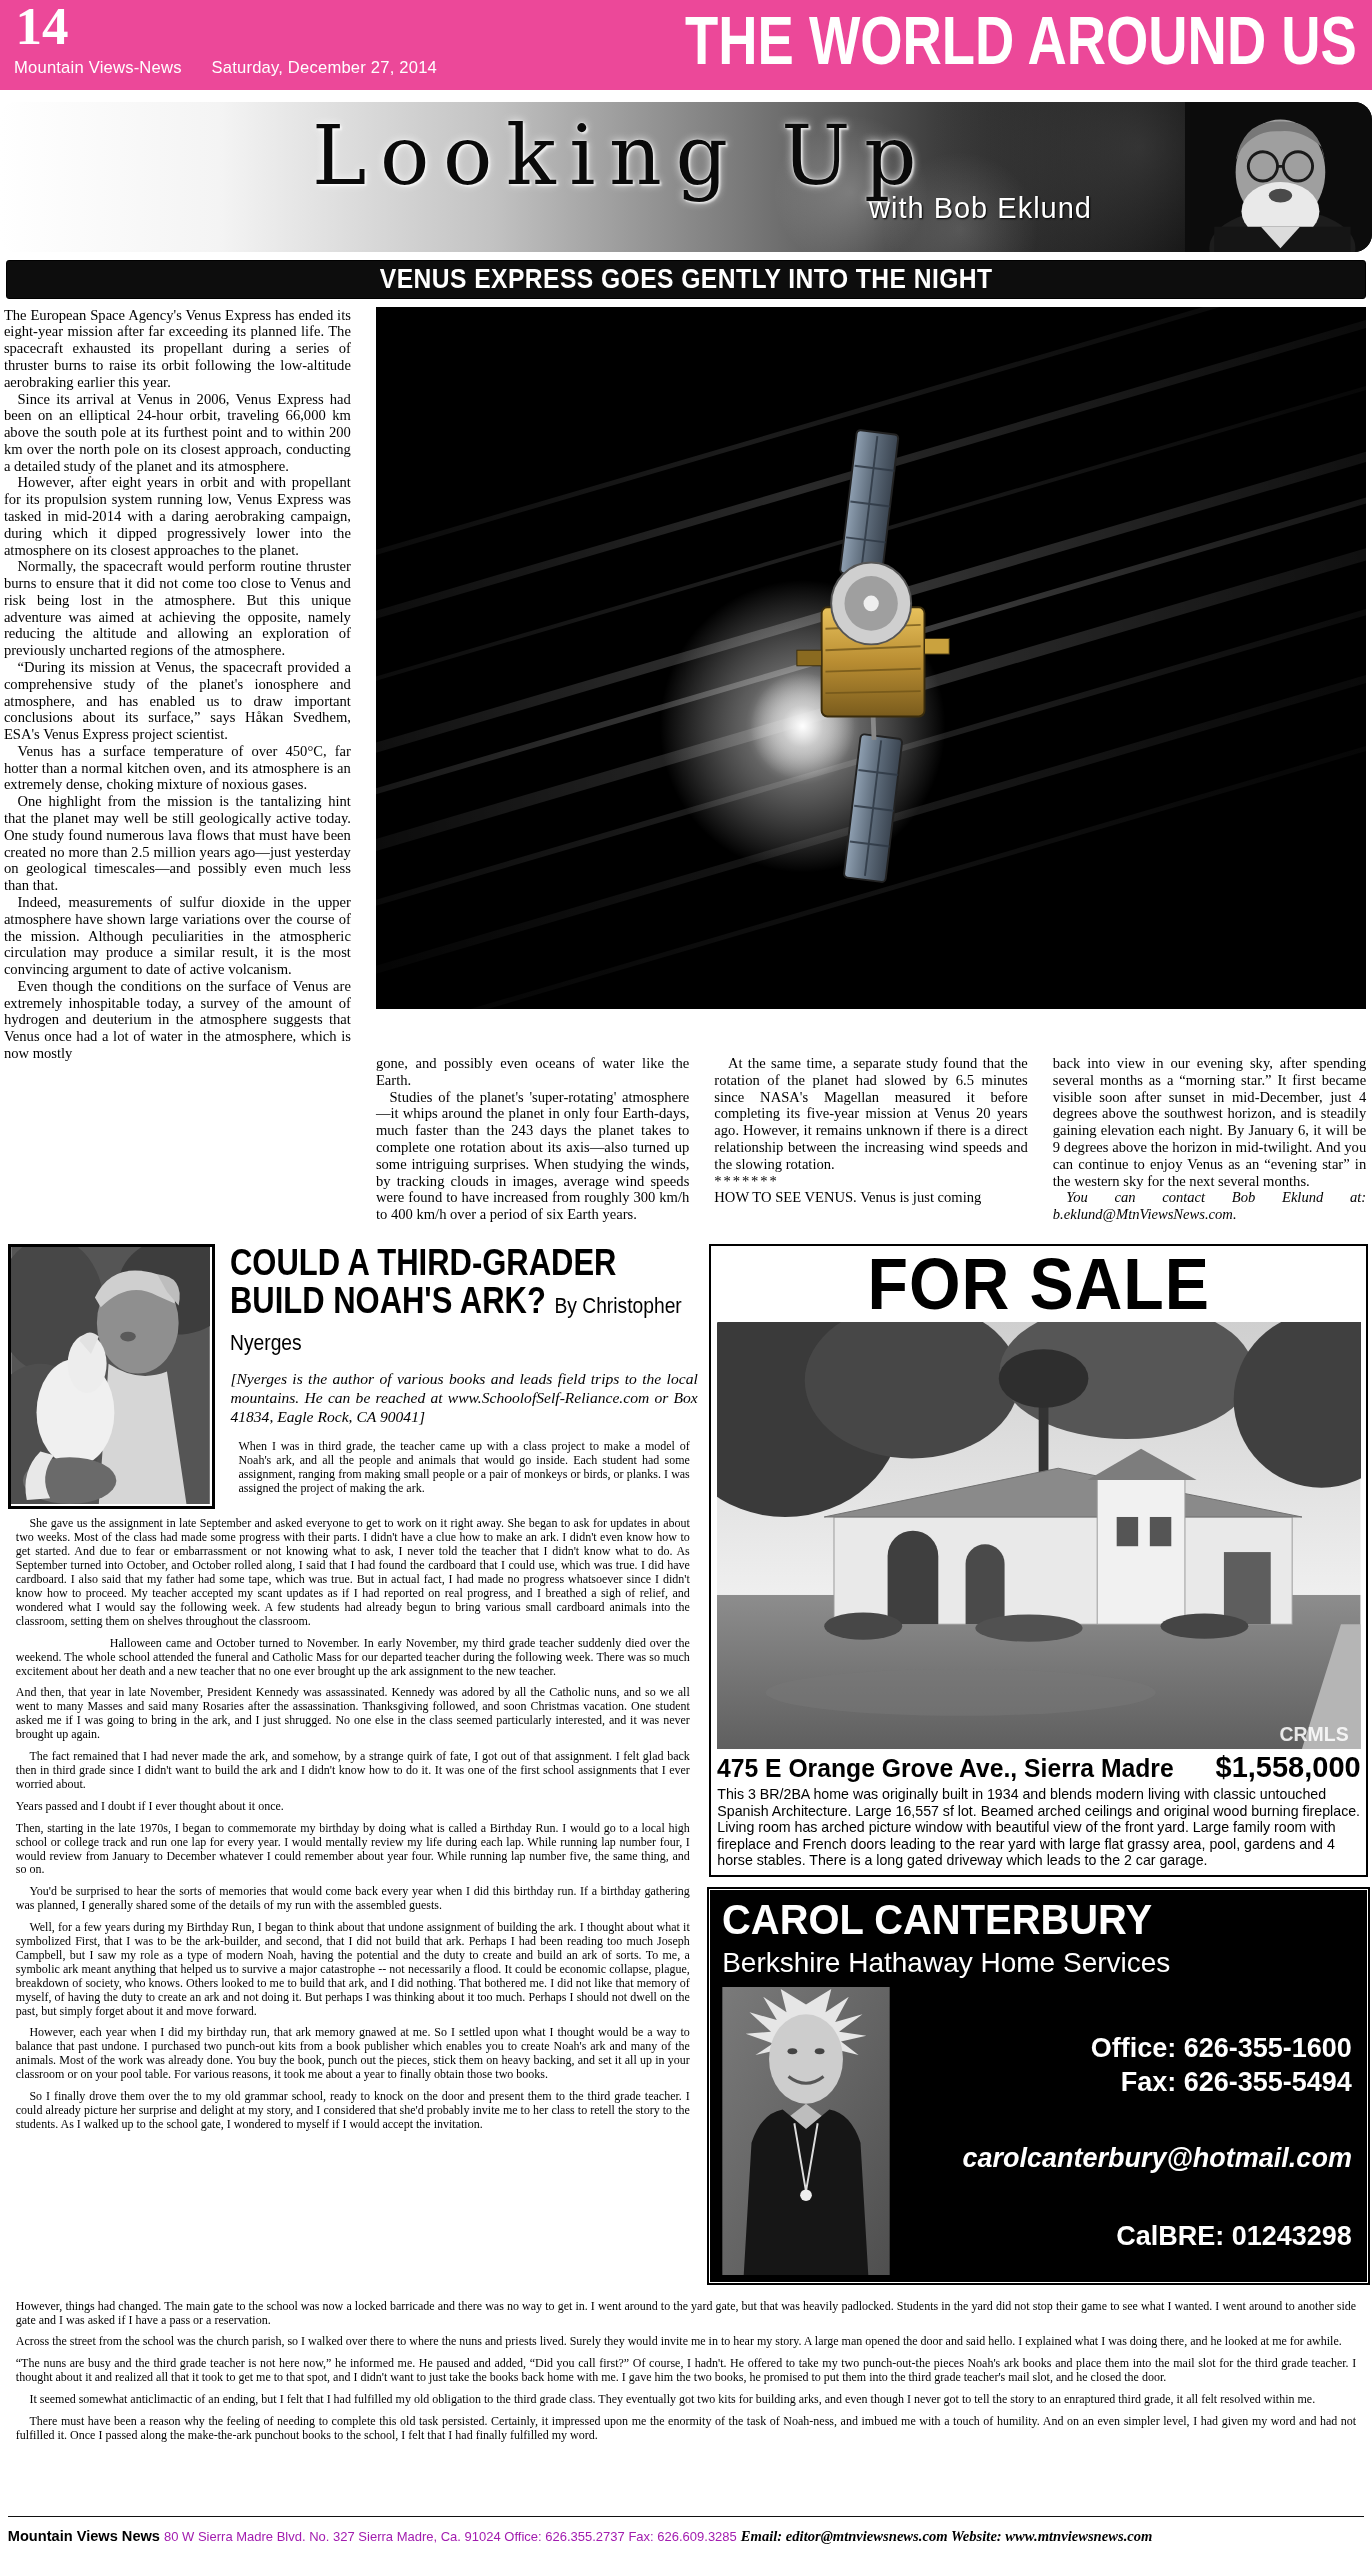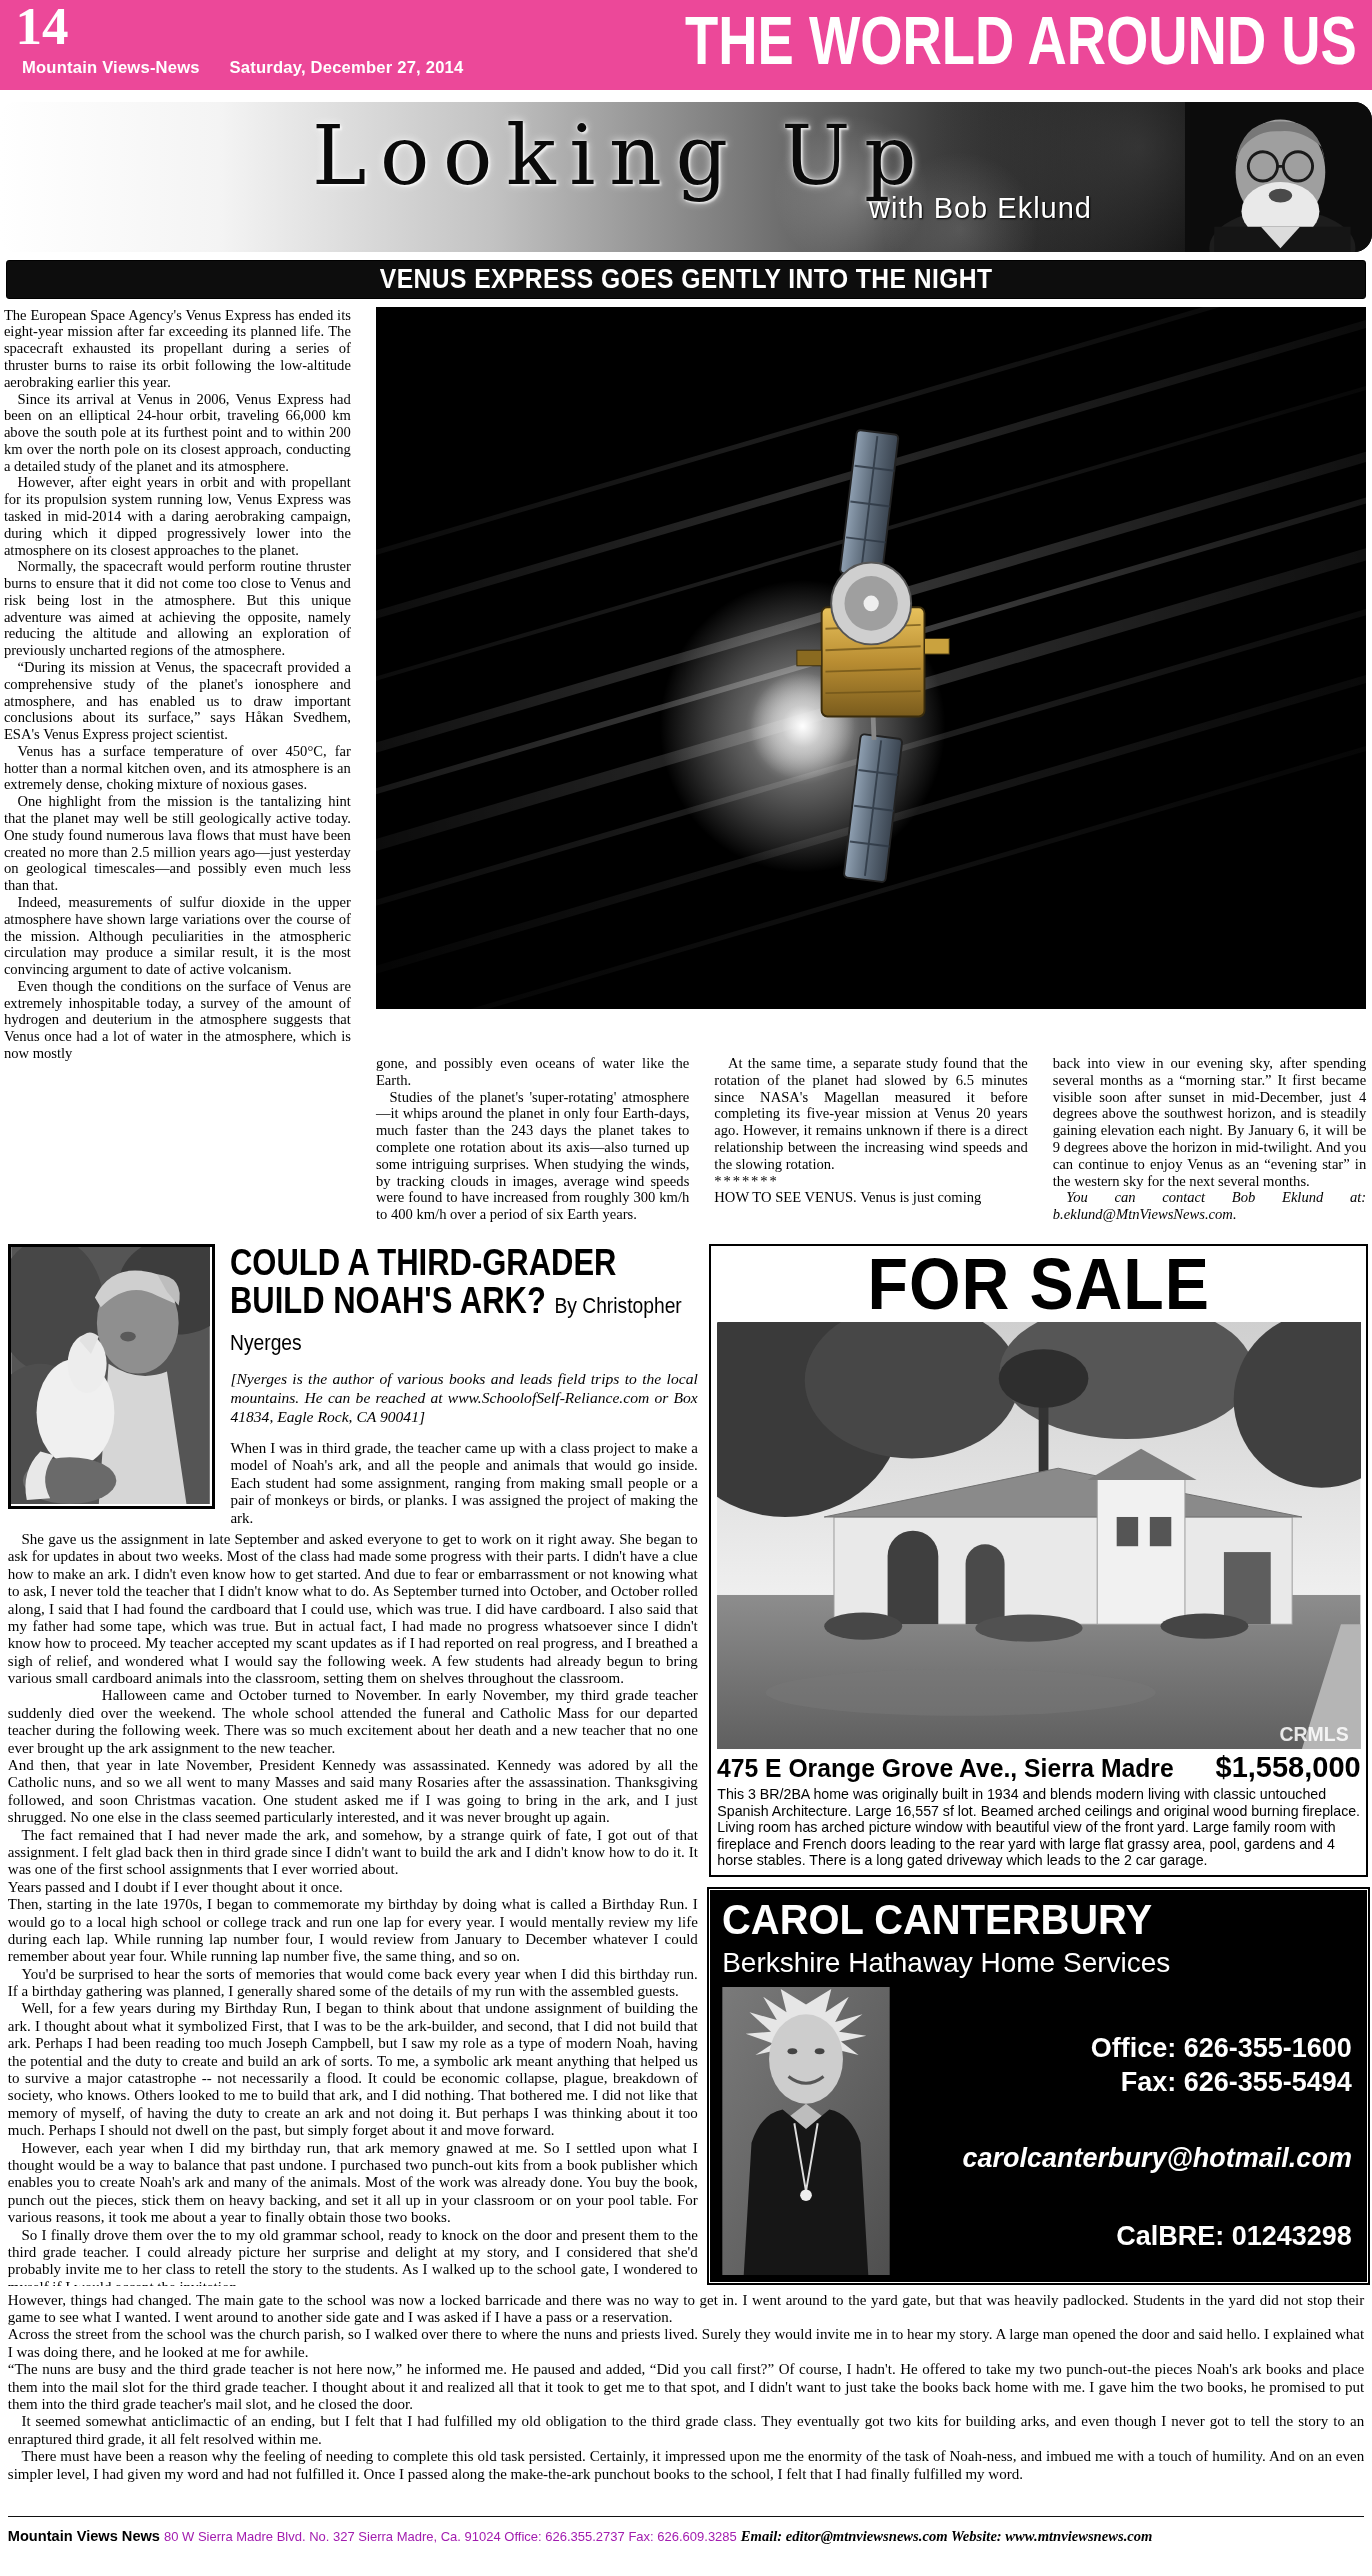--- a/index.html
+++ b/index.html
@@ -2,21 +2,21 @@
 <html><head>
 <meta charset="utf-8">
 <style>
   * { box-sizing: border-box; }
   body { margin: 0; background: #fff; }
   .page { width: 1372px; height: 2576px; background: #fff; color: #000; overflow: hidden; position: relative; font-family: "Liberation Serif", serif; }
 
   
   .masthead { background: #ec4899; color: #fff; height: 90px; position: relative; }
   .m-pagenum { position: absolute; left: 15.6px; top: 0px; font-family: "Liberation Serif", serif; font-size: 53px; font-weight: bold; line-height: 1.0; }
-  .m-meta { position: absolute; left: 22px; top: 58px; font-family: "Liberation Sans", sans-serif; font-weight: bold; font-size: 16.6px; letter-spacing: 0.2px; }
+  .m-meta { position: absolute; left: 14px; top: 58px; font-family: "Liberation Sans", sans-serif; font-weight: normal; font-size: 16.6px; letter-spacing: 0.2px; }
   .m-meta span { margin-right: 25px; }
   .m-title { position: absolute; right: 15.6px; top: 5.8px; font-family: "Liberation Sans", sans-serif; font-weight: bold; font-size: 68px; line-height: 1.0; transform: scaleX(0.80); transform-origin: right center; white-space: nowrap; }
 
   
   .banner { margin-top: 12px; height: 150px; position: relative; overflow: hidden;
     background:
       radial-gradient(circle at 62% 60%, rgba(255,255,255,0.22) 0%, rgba(255,255,255,0) 9%),
       radial-gradient(circle at 70% 85%, rgba(255,255,255,0.16) 0%, rgba(255,255,255,0) 8%),
       radial-gradient(circle at 83% 30%, rgba(90,90,90,0.5) 0%, rgba(0,0,0,0) 18%),
       linear-gradient(90deg, #ffffff 0%, #f4f4f4 16%, #c2c2c2 36%, #7a7a7a 54%, #2e2e2e 72%, #000 88%, #000 100%);
@@ -47,21 +47,21 @@
   .ark-left { width: 690px; flex: none; }
   .ark-top { display: flex; gap: 15.6px; }
   .ark-photo { width: 207px; height: 265px; border: 3.9px solid #000; flex: none; }
   .ark-photo svg { display: block; }
   .ark-right { flex: 1; }
   .ark-headline { font-family: "Liberation Sans", sans-serif; font-weight: bold; font-size: 36px; line-height: 1.04; transform: scaleX(0.86); transform-origin: left top; width: 116%; }
   .ark-byline { font-family: "Liberation Sans", sans-serif; font-weight: normal; font-size: 22.4px; }
   .ark-bio { margin-top: 13.6px; font-style: italic; font-size: 15.6px; line-height: 1.2; text-align: justify; }
   .ark-right .serif-body { margin-top: 13.6px; }
   .ark-body { margin-top: 3.9px; }
-  .ark-body p, .ark-right p, .tail p { margin: 0; font-size: 15px; line-height: 1.16; text-align: justify; }
+  .ark-body p, .ark-right p, .tail p { margin: 8px; font-size: 12px; line-height: 1.16; text-align: justify; }
   .ark-body p.ind, .tail p.ind { text-indent: 13.6px; }
   .ark-body p.bigind { text-indent: 94px; }
 
   .ads { width: 659px; flex: none; }
   .forsale { border: 2.9px solid #000; padding: 1.9px 5.8px 5.8px 5.8px; background: #fff; }
   .fs-title { text-align: center; font-family: "Liberation Sans", sans-serif; font-weight: bold; font-size: 72px; line-height: 1.0; transform: scaleX(0.92); letter-spacing: 1px; }
   .fs-photo { width: 100%; height: 427px; margin-top: 1.9px; }
   .fs-photo svg { display: block; }
   .fs-addr-row { display: flex; justify-content: space-between; align-items: baseline; font-family: "Liberation Sans", sans-serif; font-weight: bold; margin-top: 1.9px; }
   .fs-address { font-size: 26px; transform: scaleX(0.95); transform-origin: left; white-space: nowrap; }

